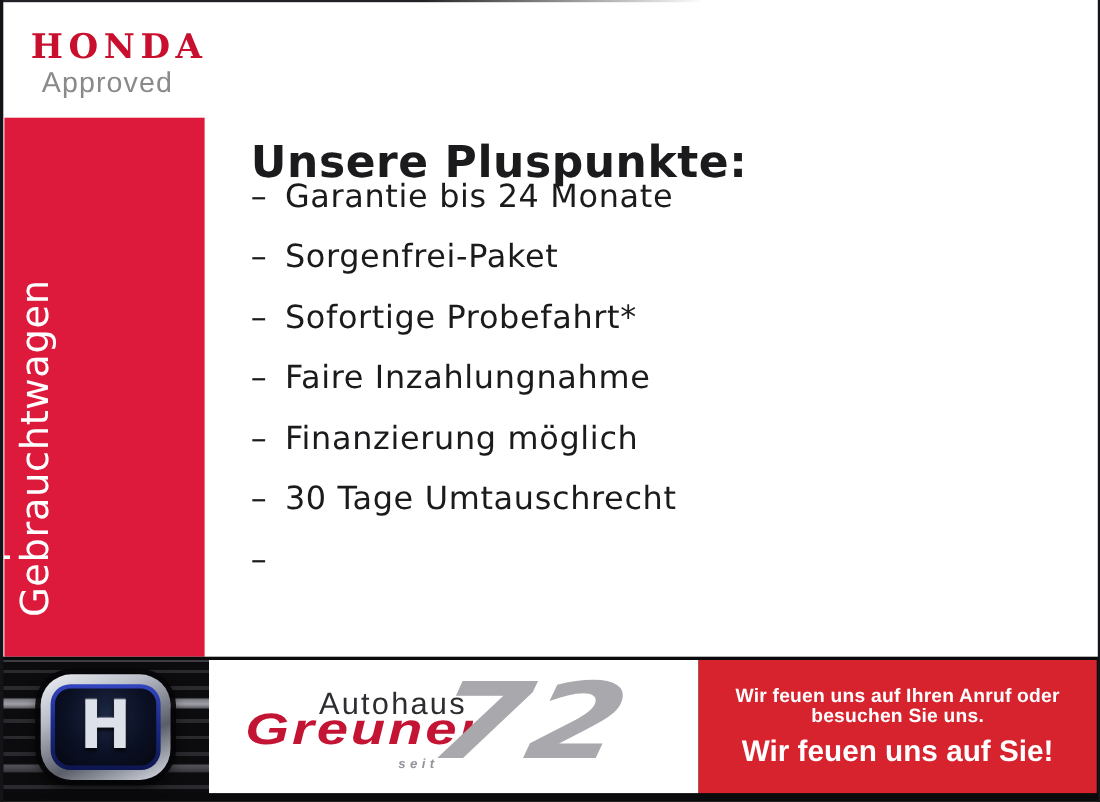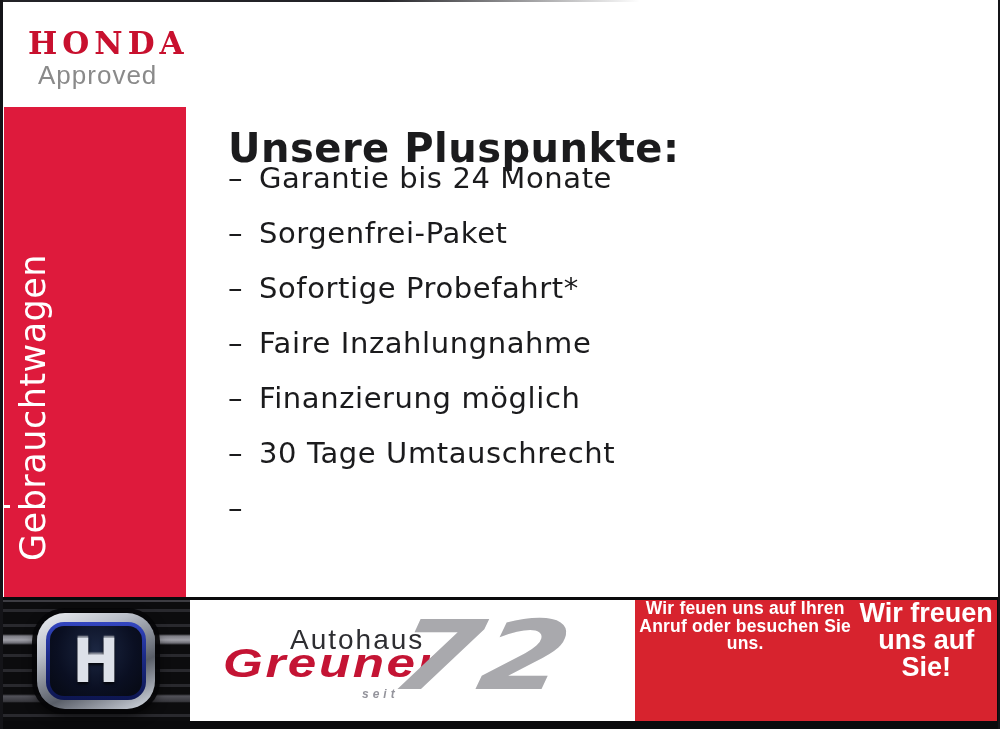--- a/index.html
+++ b/index.html
@@ -66,21 +66,21 @@
   .greuner{position:absolute;left:33px;top:43px;font-family:"Liberation Sans",sans-serif;
     font-size:40px;font-weight:bold;font-style:italic;color:var(--greuner-red);
     letter-spacing:2px;line-height:1;transform:scaleX(1.28);transform-origin:left center;}
   .seit{position:absolute;left:172px;top:88px;font-family:"Liberation Sans",sans-serif;
     font-size:12px;font-weight:bold;font-style:italic;color:#94949C;letter-spacing:4px;line-height:1;}
   .year72{position:absolute;left:214px;top:12px;font-size:96px;font-weight:bold;font-style:italic;
     line-height:.92;color:var(--logo-gray);transform:skewX(-12deg) scaleX(1.3);
     transform-origin:left top;}
 
   .cta-box{position:absolute;left:635px;top:3px;right:3px;height:121px;background:var(--cta-red);
-    display:flex;flex-direction:row;align-items:flex-start;justify-content:center;row-gap:11px;
+    display:flex;flex-direction:column;align-items:center;justify-content:center;row-gap:11px;
     color:#fff;font-family:"Liberation Sans",sans-serif;text-align:center;}
   .cta-line1{font-size:17.5px;font-weight:bold;letter-spacing:.2px;line-height:1;}
   .cta-line2{font-size:27px;font-weight:bold;line-height:1;}
 </style>
 </head>
 <body>
 
 <div class="page">
 
   <div class="edge-top"></div>
@@ -149,17 +149,17 @@
 
     <div class="dealer-box">
       <div class="autohaus">Autohaus</div>
       <div class="greuner">Greuner</div>
       <div class="seit">seit</div>
       <div class="year72">72</div>
     </div>
 
     <div class="cta-box">
       <div class="cta-line1">Wir feuen uns auf Ihren Anruf oder besuchen Sie uns.</div>
-      <div class="cta-line2">Wir freuen uns auf Sie!</div>
+      <div class="cta-line2">Wir feuen uns auf Sie!</div>
     </div>
 
   </div>
 </div>
 
 </body></html>

